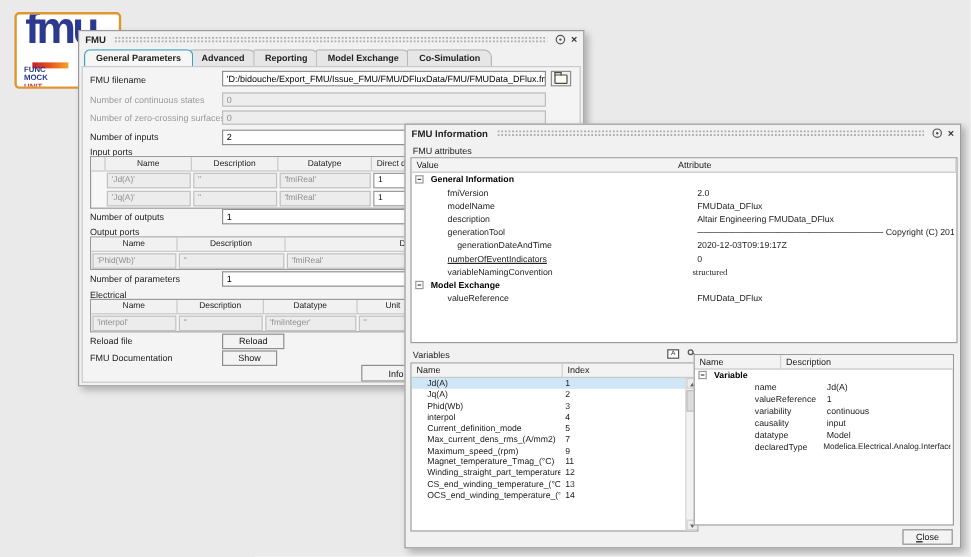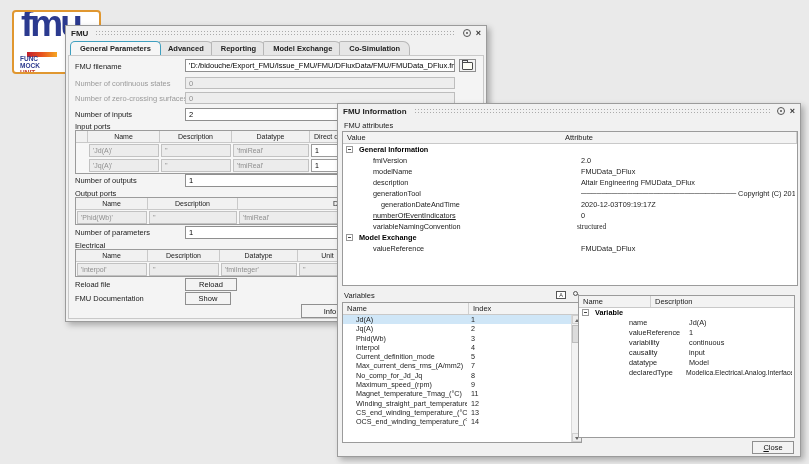--- a/index.html
+++ b/index.html
@@ -316,24 +316,20 @@
         </div>
       <div class="vrow">
           <span class="vn">Current_definition_mode</span>
           <span class="vi">5</span>
         </div>
       <div class="vrow">
           <span class="vn">Max_current_dens_rms_(A/mm2)</span>
           <span class="vi">7</span>
         </div>
       <div class="vrow">
-          <span class="vn">No_comp_for_Jd_Jq</span>
-          <span class="vi">8</span>
-        </div>
-      <div class="vrow">
           <span class="vn">Maximum_speed_(rpm)</span>
           <span class="vi">9</span>
         </div>
       <div class="vrow">
           <span class="vn">Magnet_temperature_Tmag_(°C)</span>
           <span class="vi">11</span>
         </div>
       <div class="vrow">
           <span class="vn">Winding_straight_part_temperature_(°C)</span>
           <span class="vi">12</span>

